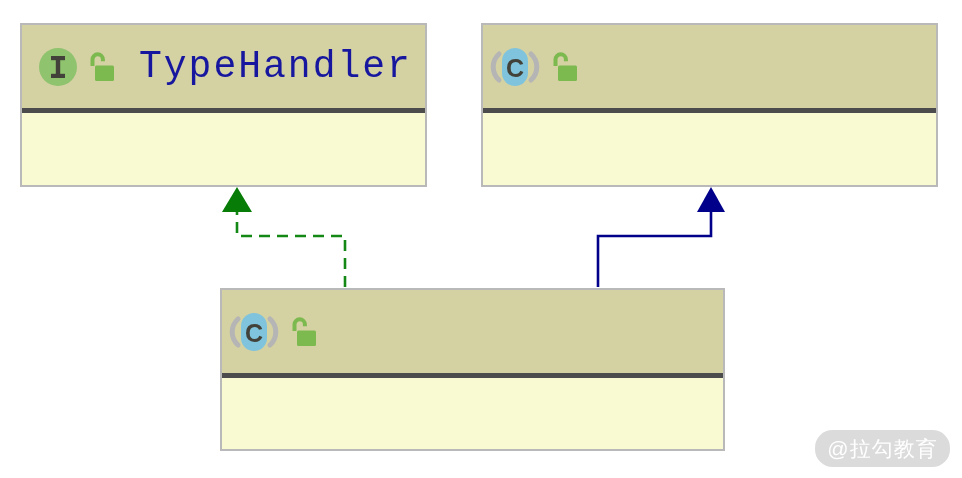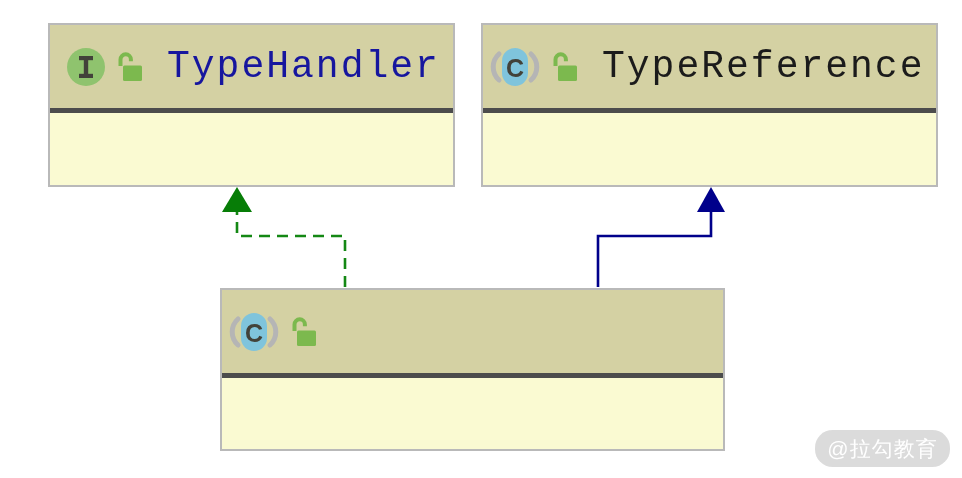--- a/index.html
+++ b/index.html
@@ -86,21 +86,21 @@
       <polyline points="345,287 345,236 237,236 237,211" fill="none" stroke-width="2.6" stroke-dasharray="11 7" stroke="#148814"></polyline>
       <polygon points="237,187 222,212 252,212" fill="#077d07"></polygon>
     </g>
 
     <g>
       <polyline points="598,287 598,236 711,236 711,210" fill="none" stroke-width="2.6" stroke="#00008b"></polyline>
       <polygon points="711,187 697,212 725,212" fill="#00008b"></polygon>
     </g>
   </svg>
 
-  <div class="node" style="left:48px; top:23px; width:407px; height:164px;">
+  <div class="node" style="left:20px; top:23px; width:407px; height:164px;">
     <div class="node-header iface-pad">
       <svg class="kind-icon" width="40" height="40" viewBox="0 0 40 40">
         <circle cx="20" cy="20" r="19" fill="#8fc36e"></circle>
         <rect x="13" y="9" width="14" height="4.2" fill="#42423a"></rect>
         <rect x="13" y="26.8" width="14" height="4.2" fill="#42423a"></rect>
         <rect x="17.8" y="9" width="4.4" height="22" fill="#42423a"></rect>
       </svg>
       <svg class="lock-icon" width="30" height="32" viewBox="0 0 30 32">
         <path d="M5.5 15 v-6.5 a5.2 5.2 0 0 1 10.4 0 v1.8" fill="none" stroke="#7cb94e" stroke-width="4"></path>
         <rect x="8" y="14.5" width="19" height="15.5" rx="1.5" fill="#7cb94e"></rect>
@@ -116,21 +116,20 @@
       <svg class="kind-icon" width="52" height="40" viewBox="0 0 52 40">
         <path d="M10 7 a17.5 17.5 0 0 0 0 26" fill="none" stroke="#b5b5b5" stroke-width="5" stroke-linecap="round"></path>
         <path d="M42 7 a17.5 17.5 0 0 1 0 26" fill="none" stroke="#b5b5b5" stroke-width="5" stroke-linecap="round"></path>
         <rect x="13" y="1" width="26" height="38" rx="13" fill="#7fc4dc"></rect>
         <text x="26" y="21" text-anchor="middle" dominant-baseline="central" font-family="Liberation Sans, sans-serif" font-size="25" font-weight="bold" fill="#42423a">C</text>
       </svg>
       <svg class="lock-icon" width="30" height="32" viewBox="0 0 30 32">
         <path d="M5.5 15 v-6.5 a5.2 5.2 0 0 1 10.4 0 v1.8" fill="none" stroke="#7cb94e" stroke-width="4"></path>
         <rect x="8" y="14.5" width="19" height="15.5" rx="1.5" fill="#7cb94e"></rect>
       </svg>
-      <span class="node-title" style="color:#1b1b1b">TypeReference</span>
     </div>
     <div class="node-separator"></div>
     <div class="node-body"></div>
   </div>
 
   <div class="node" style="left:220px; top:288px; width:505px; height:163px;">
     <div class="node-header class-pad">
       <svg class="kind-icon" width="52" height="40" viewBox="0 0 52 40">
         <path d="M10 7 a17.5 17.5 0 0 0 0 26" fill="none" stroke="#b5b5b5" stroke-width="5" stroke-linecap="round"></path>
         <path d="M42 7 a17.5 17.5 0 0 1 0 26" fill="none" stroke="#b5b5b5" stroke-width="5" stroke-linecap="round"></path>

